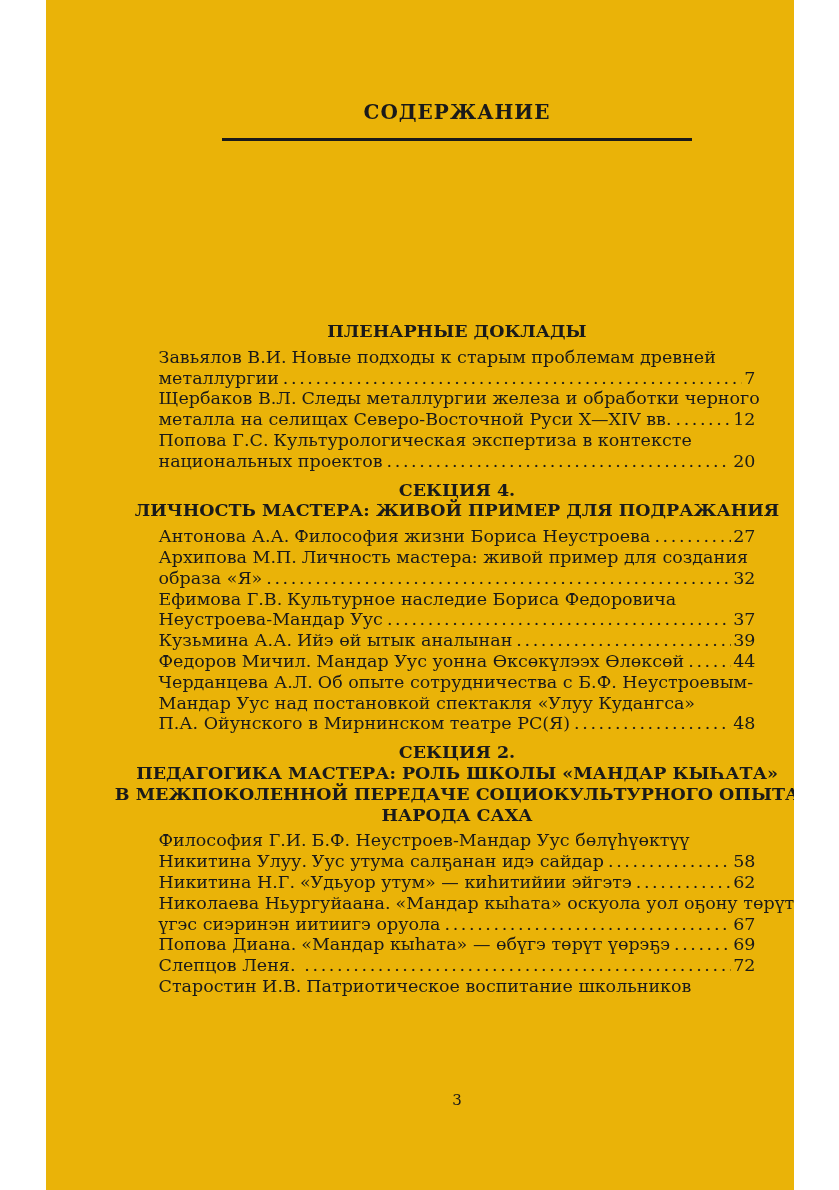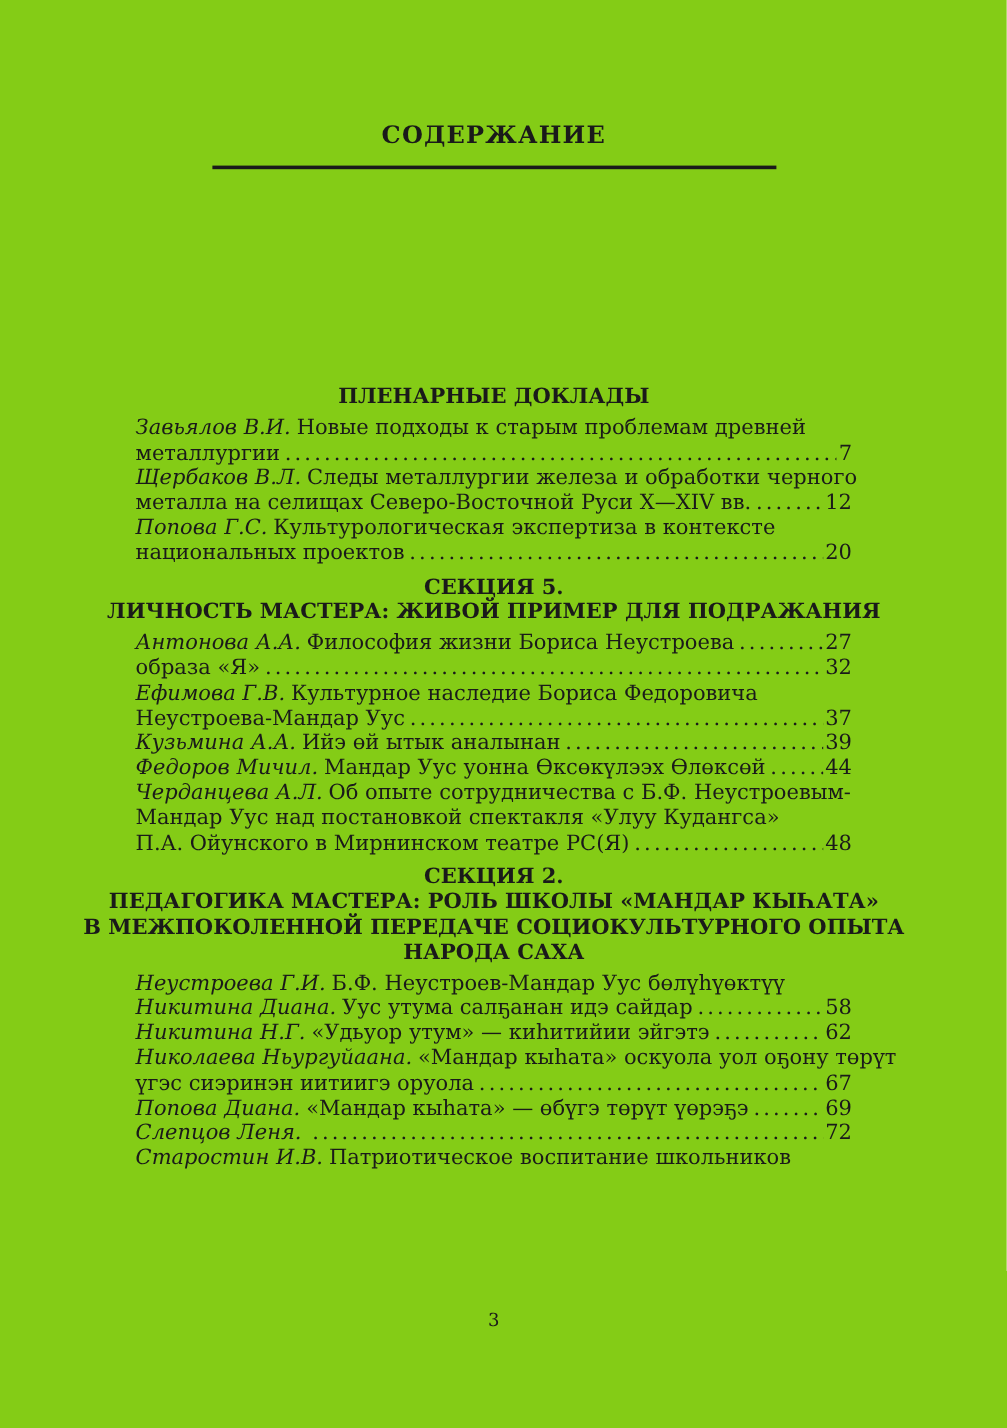--- a/index.html
+++ b/index.html
@@ -2,24 +2,24 @@
 <html lang="ru"><head>
 <meta charset="utf-8">
 <style>
   html, body {
     margin: 0;
     padding: 0;
     background: #ffffff;
   }
   .page {
     position: relative;
-    width: 839px;
+    width: 748px;
     height: 1190px;
     margin: 0 auto;
-    background: #84cc16;
+    background: #eab308;
     color: #1a1a1a;
     font-family: "DejaVu Serif", "Liberation Serif", serif;
     overflow: hidden;
   }
   .content {
     position: absolute;
     left: 113px;
     top: 0;
     width: 597px;
   }
@@ -58,21 +58,20 @@
     text-align: center;
   }
   .toc-line {
     display: block;
   }
   .toc-line.last {
     display: flex;
     align-items: flex-end;
   }
   .author {
-    font-style: italic;
     white-space: nowrap;
     margin-right: 0.28em;
     flex: 0 0 auto;
   }
   .toc-text {
     white-space: nowrap;
     flex: 0 0 auto;
   }
   .dots {
     flex: 1 1 10px;
@@ -131,32 +130,33 @@
             <div class="toc-line"><span class="author">Попова Г.С.</span><span class="toc-text">Культурологическая экспертиза в контексте</span></div>
             <div class="toc-line last">
               <span class="toc-text">национальных проектов</span>
               <span class="dots"></span>
               <span class="pageno">20</span>
             </div>
           </div>
         </section>
         <section class="section">
           <div class="section-heading">
-            <div class="heading-line">СЕКЦИЯ 5.</div>
+            <div class="heading-line">СЕКЦИЯ 4.</div>
             <div class="heading-line">ЛИЧНОСТЬ МАСТЕРА: ЖИВОЙ ПРИМЕР ДЛЯ ПОДРАЖАНИЯ</div>
           </div>
           <div class="entry">
             <div class="toc-line last">
               <span class="author">Антонова А.А.</span>
               <span class="toc-text">Философия жизни Бориса Неустроева</span>
               <span class="dots"></span>
               <span class="pageno">27</span>
             </div>
           </div>
           <div class="entry">
+            <div class="toc-line"><span class="author">Архипова М.П.</span><span class="toc-text">Личность мастера: живой пример для создания</span></div>
             <div class="toc-line last">
               <span class="toc-text">образа «Я»</span>
               <span class="dots"></span>
               <span class="pageno">32</span>
             </div>
           </div>
           <div class="entry">
             <div class="toc-line"><span class="author">Ефимова Г.В.</span><span class="toc-text">Культурное наследие Бориса Федоровича</span></div>
             <div class="toc-line last">
               <span class="toc-text">Неустроева-Мандар Уус</span>
@@ -191,25 +191,25 @@
           </div>
         </section>
         <section class="section">
           <div class="section-heading">
             <div class="heading-line">СЕКЦИЯ 2.</div>
             <div class="heading-line">ПЕДАГОГИКА МАСТЕРА: РОЛЬ ШКОЛЫ «МАНДАР КЫҺАТА»</div>
             <div class="heading-line">В МЕЖПОКОЛЕННОЙ ПЕРЕДАЧЕ СОЦИОКУЛЬТУРНОГО ОПЫТА</div>
             <div class="heading-line">НАРОДА САХА</div>
           </div>
           <div class="entry">
-            <div class="toc-line"><span class="author">Неустроева Г.И.</span><span class="toc-text">Б.Ф. Неустроев-Мандар Уус бөлүһүөктүү</span></div>
-          </div>
-          <div class="entry">
-            <div class="toc-line last">
-              <span class="author">Никитина Диана.</span>
+            <div class="toc-line"><span class="author">Философия Г.И.</span><span class="toc-text">Б.Ф. Неустроев-Мандар Уус бөлүһүөктүү</span></div>
+          </div>
+          <div class="entry">
+            <div class="toc-line last">
+              <span class="author">Никитина Улуу.</span>
               <span class="toc-text">Уус утума салҕанан идэ сайдар</span>
               <span class="dots"></span>
               <span class="pageno">58</span>
             </div>
           </div>
           <div class="entry">
             <div class="toc-line last">
               <span class="author">Никитина Н.Г.</span>
               <span class="toc-text">«Удьуор утум» — киһитийии эйгэтэ</span>
               <span class="dots"></span>

